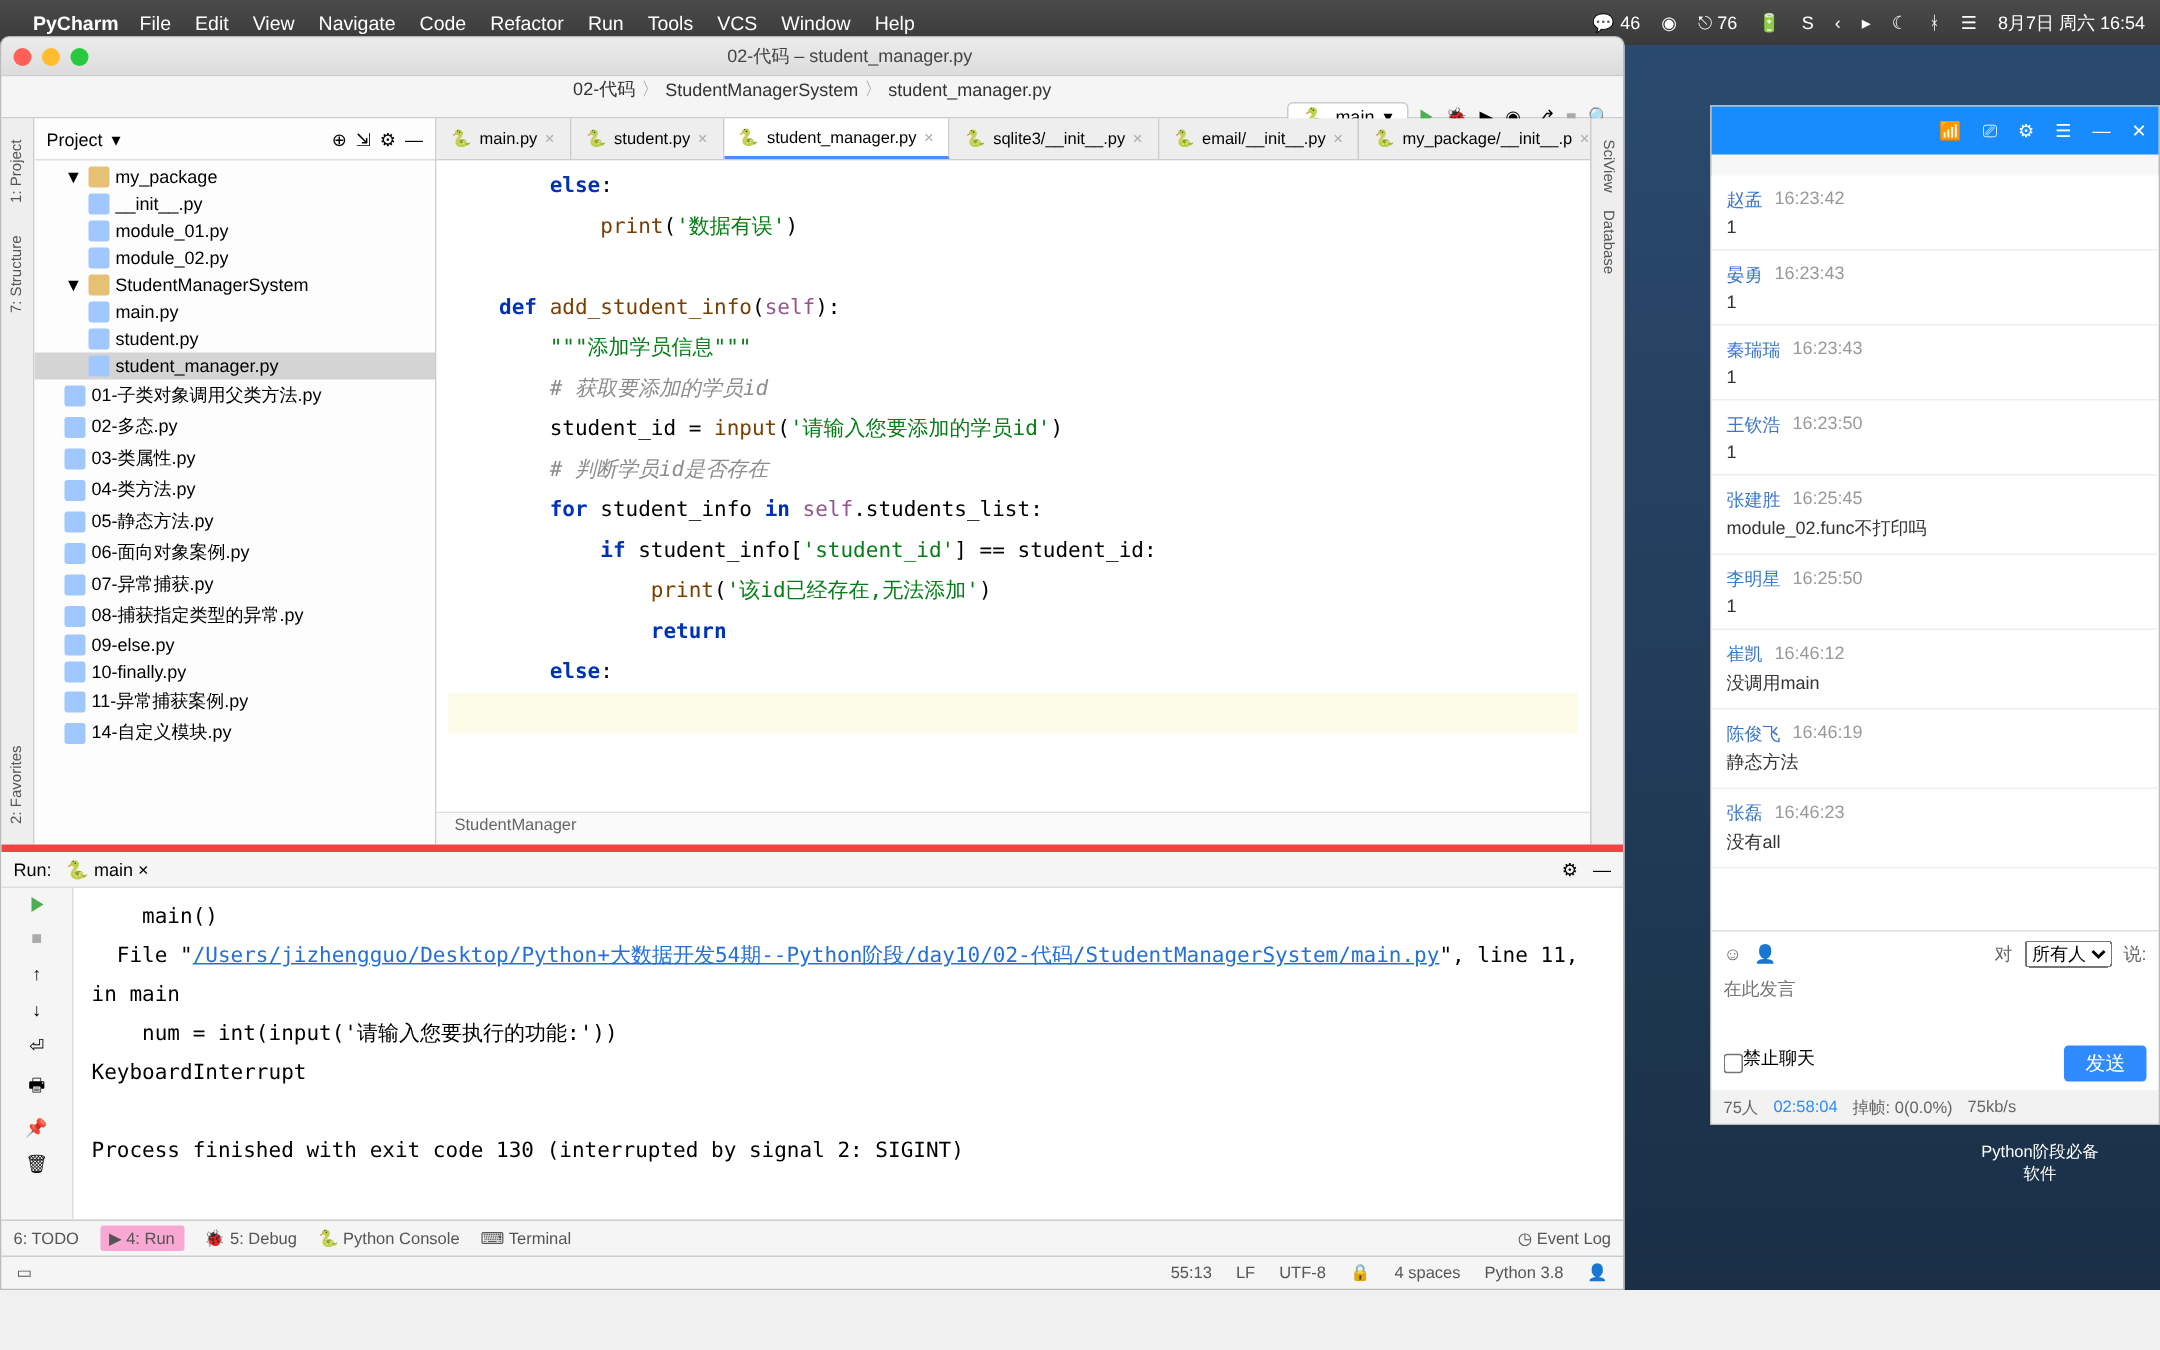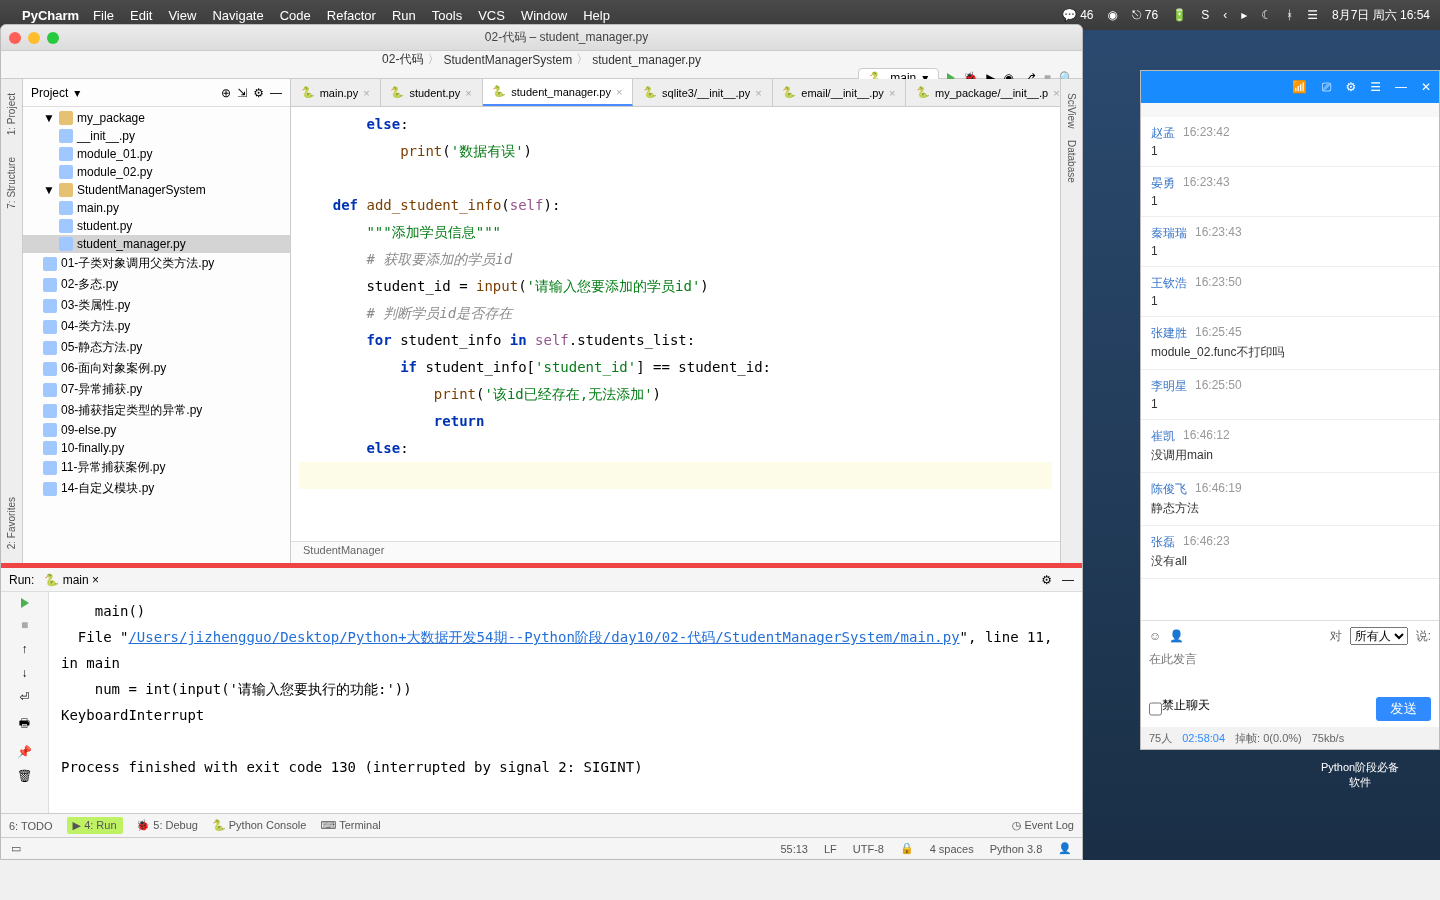--- a/index.html
+++ b/index.html
@@ -68,21 +68,21 @@
 
 
 .run-panel { height: 250px; border-top: 5px solid #ef4444; background: #fff; display: flex; flex-direction: column; }
 .run-header { height: 24px; display: flex; align-items: center; padding: 0 8px; border-bottom: 1px solid #ddd; background: #f5f5f5; font-size: 12px; gap: 10px; }
 .run-body { flex: 1; display: flex; }
 .run-side { width: 48px; background: #f5f5f5; border-right: 1px solid #ddd; display: flex; flex-direction: column; align-items: center; padding: 6px 0; gap: 10px; }
 .run-output { flex: 1; font-family: Menlo, monospace; font-size: 14px; padding: 6px 12px; line-height: 26px; white-space: pre-wrap; overflow: auto; }
 .run-output a { color: #2470d8; text-decoration: underline; }
 
 .bottom-tabs { height: 24px; border-top: 1px solid #ccc; background: #f5f5f5; display: flex; align-items: center; padding: 0 8px; gap: 14px; font-size: 11px; color: #555; }
-.bottom-tabs .sel { background: #bef264; padding: 2px 6px; border-radius: 2px; }
+.bottom-tabs .sel { background: #f9a8d4; padding: 2px 6px; border-radius: 2px; }
 .statusbar { height: 22px; border-top: 1px solid #ccc; background: #f5f5f5; display: flex; align-items: center; padding: 0 10px; font-size: 11px; color: #555; gap: 16px; }
 .statusbar .spacer { flex: 1; }
 
 
 .chat { position: absolute; top: 70px; right: 0; width: 300px; height: 680px; background: #f7f7f7; border: 1px solid #bbb; display: flex; flex-direction: column; }
 .chat-topbar { height: 32px; background: #188cff; display: flex; align-items: center; justify-content: flex-end; padding: 0 8px; gap: 14px; color: #fff; }
 .chat-list { flex: 1; overflow: auto; background: #fff; margin-top: 14px; }
 .chat-row { padding: 8px 10px; border-bottom: 1px solid #eee; display: flex; flex-direction: column; gap: 2px; }
 .chat-row .head { display: flex; gap: 8px; font-size: 12px; }
 .chat-row .name { color: #3a77c9; }

